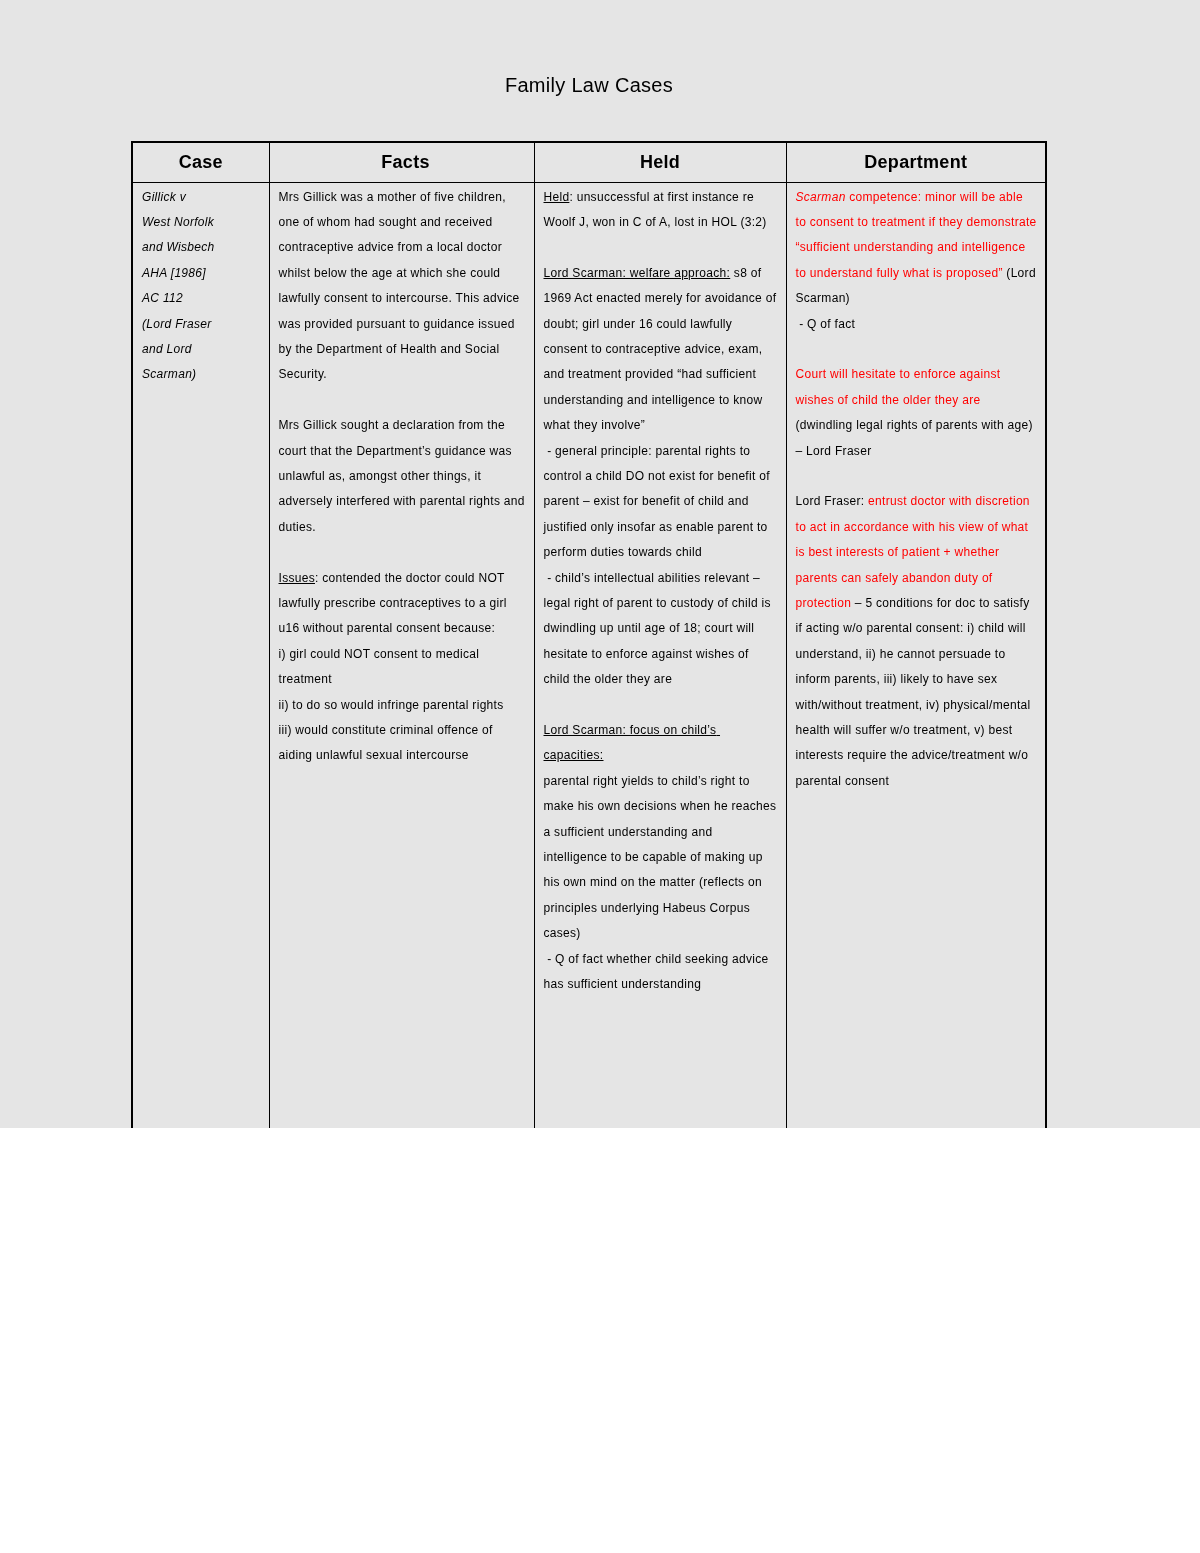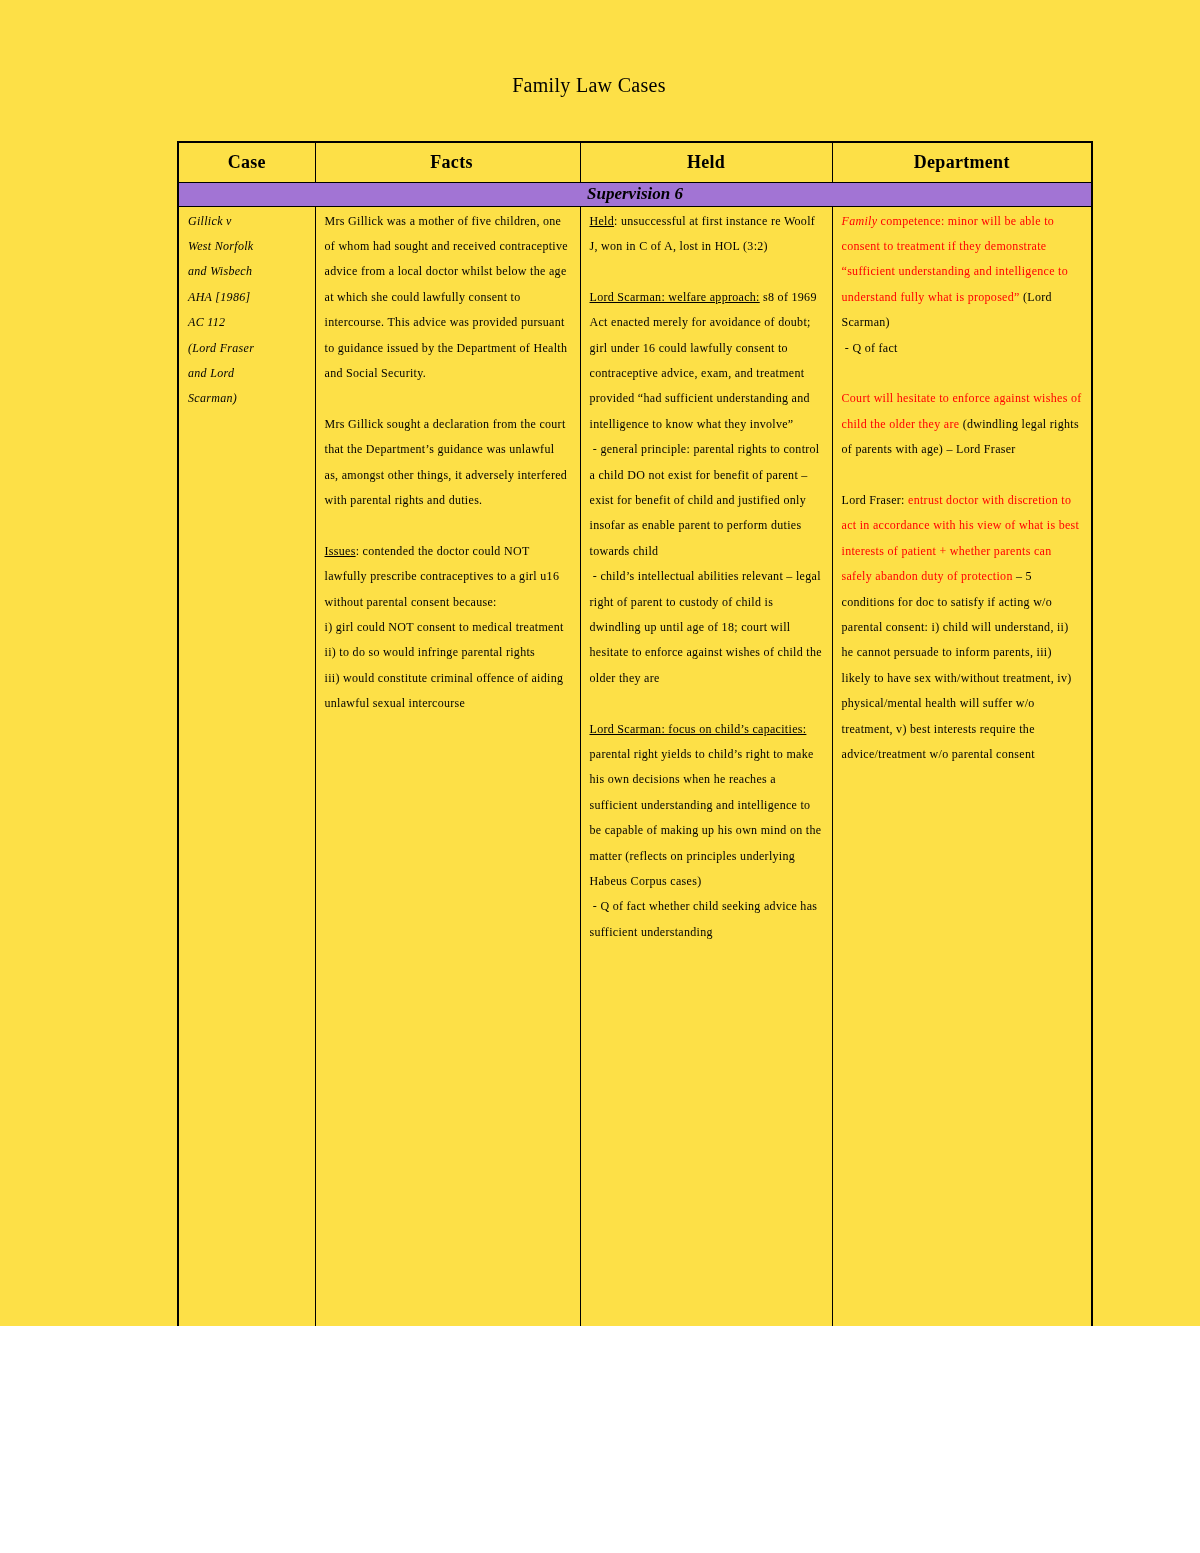--- a/index.html
+++ b/index.html
@@ -1,41 +1,40 @@
 <!DOCTYPE html>
 <html style="--banner-purple: #A274D4; --highlight-red: #FF0000;"><head>
 <meta charset="utf-8">
 <style>
   * { margin: 0; padding: 0; box-sizing: border-box; }
   html, body { background: #ffffff; }
   .page {
     position: relative;
     width: 1200px;
-    height: 1326px;
-    background: #fde047;
-    font-family: Liberation Serif, serif;
+    height: 1128px;
+    background: #e5e5e5;
+    font-family: Liberation Sans, sans-serif;
     color: #000000;
     overflow: hidden;
   }
   .doc-title {
     position: absolute;
     top: 72px;
     left: 0;
     width: 1178px;
     text-align: center;
     font-size: 20px;
     line-height: 26px;
     letter-spacing: 0.3px;
   }
   .table-wrap {
     position: absolute;
     left: 131px;
     top: 141px;
     width: 914px;
-    margin-left: 46px;
   }
   table.cases {
     border-collapse: collapse;
     table-layout: fixed;
     width: 914px;
   }
   table.cases th, table.cases td {
     border: 1.4px solid #000;
     font-weight: normal;
     vertical-align: top;
@@ -86,23 +85,20 @@
         <col style="width:252px">
         <col style="width:260px">
       </colgroup>
       <thead>
         <tr class="head">
           <th class="edge-l">Case</th>
           <th class="col-facts">Facts</th>
           <th>Held</th>
           <th class="edge-r">Department</th>
         </tr>
-        <tr class="banner">
-          <td colspan="4" class="edge-l edge-r">Supervision 6</td>
-        </tr>
       </thead>
       <tbody>
         <tr class="body">
           <td class="edge-l"><span class="i">Gillick v
 West Norfolk
 and Wisbech
 AHA [1986]
 AC 112
 (Lord Fraser
 and Lord
@@ -117,21 +113,21 @@
 iii) would constitute criminal offence of aiding unlawful sexual intercourse</span></td>
           <td><span class="u">Held</span><span>: unsuccessful at first instance re Woolf J, won in C of A, lost in HOL (3:2)
 
 </span><span class="u">Lord Scarman: welfare approach:</span><span> s8 of 1969 Act enacted merely for avoidance of doubt; girl under 16 could lawfully consent to contraceptive advice, exam, and treatment provided “had sufficient understanding and intelligence to know what they involve”
  - general principle: parental rights to control a child DO not exist for benefit of parent – exist for benefit of child and justified only insofar as enable parent to perform duties towards child
  - child’s intellectual abilities relevant – legal right of parent to custody of child is dwindling up until age of 18; court will hesitate to enforce against wishes of child the older they are
 
 </span><span class="u">Lord Scarman: focus on child’s capacities:</span><span>
 parental right yields to child’s right to make his own decisions when he reaches a sufficient understanding and intelligence to be capable of making up his own mind on the matter (reflects on principles underlying Habeus Corpus cases)
  - Q of fact whether child seeking advice has sufficient understanding</span></td>
-          <td class="edge-r"><span class="i red">Family</span><span class="red"> competence: minor will be able to consent to treatment if they demonstrate “sufficient understanding and intelligence to understand fully what is proposed”</span><span> (Lord Scarman)
+          <td class="edge-r"><span class="i red">Scarman</span><span class="red"> competence: minor will be able to consent to treatment if they demonstrate “sufficient understanding and intelligence to understand fully what is proposed”</span><span> (Lord Scarman)
  - Q of fact
 
 </span><span class="red">Court will hesitate to enforce against wishes of child the older they are</span><span> (dwindling legal rights of parents with age) – Lord Fraser
 
 </span><span>Lord Fraser: </span><span class="red">entrust doctor with discretion to act in accordance with his view of what is best interests of patient + whether parents can safely abandon duty of protection</span><span> – 5 conditions for doc to satisfy if acting w/o parental consent: i) child will understand, ii) he cannot persuade to inform parents, iii) likely to have sex with/without treatment, iv) physical/mental health will suffer w/o treatment, v) best interests require the advice/treatment w/o parental consent</span></td>
         </tr>
       </tbody>
     </table>
   </div>
 

